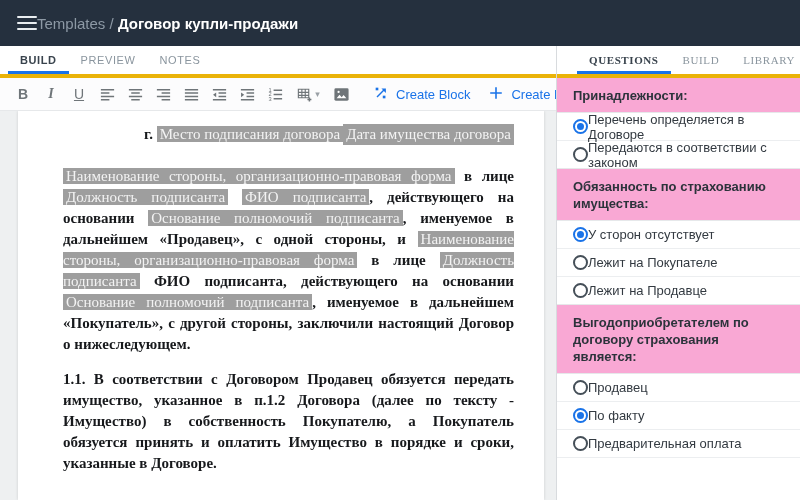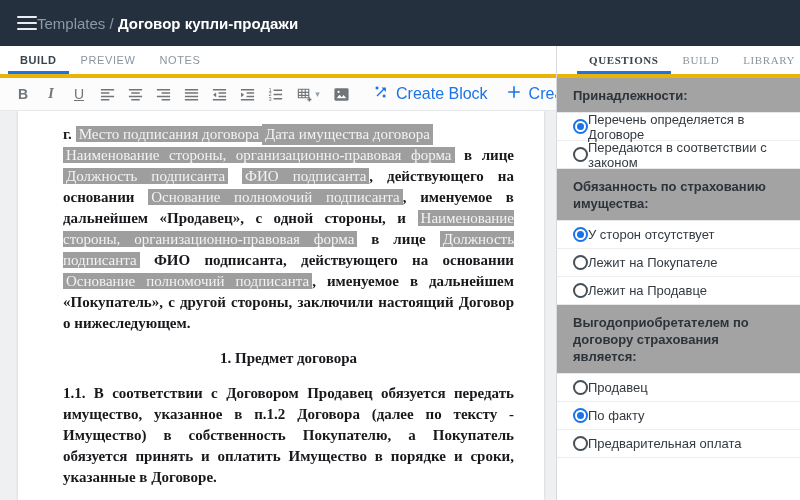--- a/index.html
+++ b/index.html
@@ -36,37 +36,37 @@
              border-bottom:1px solid #e6e8ea; background:#fcfcfd; flex-shrink:0; }
   .tbtn { width:28px; height:26px; display:flex; align-items:center;
           justify-content:center; color:#6f7579; cursor:pointer; flex-shrink:0; }
   .tbtn svg { display:block; }
   .glyph-b { font:700 14px "Liberation Sans", sans-serif; }
   .glyph-i { font:italic 700 14px "Liberation Serif", serif; }
   .glyph-u { font:400 14px "Liberation Sans", sans-serif; text-decoration:underline; }
   .tbtn.table-btn { width:38px; gap:2px; }
   .caret { font-size:9px; color:#9aa0a6; }
   .blue-btn { display:flex; align-items:center; gap:7px; color:#1a73e8;
-              font-size:16px; margin-left:18px; cursor:pointer; white-space:nowrap; }
+              font-size:13px; margin-left:18px; cursor:pointer; white-space:nowrap; }
 
   
   .canvas { flex:1; background:#eef0f1; padding:0 12px 0 18px; overflow:hidden; }
   .page { background:#fff; height:100%; padding:13px 30px 8px 45px;
           box-shadow:0 0 3px rgba(0,0,0,.14); overflow:hidden; }
   .doc { font-family:"Liberation Serif", serif; font-size:15px; line-height:21px;
          font-weight:700; color:#17191c; text-align:justify; }
   .doc p { margin:0 0 14px; }
-  .dateline { display:flex; justify-content:flex-start; }
+  .dateline { display:flex; justify-content:flex-end; margin-bottom:21px; }
   .chip { background:#9e9e9e; color:#f3f3f3; font-weight:400; padding:0 3px;
           cursor:pointer; }
   .doc-heading { text-align:center; margin:15px 0 15px; }
 
   
   .groups { flex:1; overflow:hidden; }
-  .group-header { background:#a3a3a3; border-bottom:1px solid #e6e8ea;
+  .group-header { background:#f9a8d4; border-bottom:1px solid #e6e8ea;
                   border-top:1px solid #e6e8ea; margin-top:-1px;
                   padding:9px 16px 8px; font-size:13px; font-weight:700;
                   color:#2c333b; line-height:17px; }
   .option { display:flex; align-items:center; padding:0 16px;
             height:28px; border-bottom:1px solid #eceef0; font-size:13px;
             color:#333a41; cursor:pointer; background:#fff; }
   .radio { width:15px; height:15px; border:2px solid #454f58; border-radius:50%;
            flex-shrink:0; position:relative; }
   .radio.sel { border-color:#1a73e8; }
   .radio.sel::after { content:''; position:absolute; inset:2px;
@@ -178,21 +178,20 @@
       </div>
     </div>
 
     <div class="canvas">
       <div class="page doc">
         <div class="dateline">
           <span><span>г.</span> <span class="chip">Место подписания договора</span></span>
           <span class="chip">Дата имущества договора</span>
         </div>
         <p><span class="chip">Наименование стороны, организационно-правовая форма</span> в лице <span class="chip">Должность подписанта</span> <span class="chip">ФИО подписанта</span>, действующего на основании <span class="chip">Основание полномочий подписанта</span>, именуемое в дальнейшем «Продавец», с одной стороны, и <span class="chip">Наименование стороны, организационно-правовая форма</span> в лице <span class="chip">Должность подписанта</span> ФИО подписанта, действующего на основании <span class="chip">Основание полномочий подписанта</span>, именуемое в дальнейшем «Покупатель», с  другой стороны, заключили настоящий Договор о нижеследующем.</p>
-        <p class="doc-heading">1. Предмет договора</p>
         <p>1.1. В соответствии с Договором Продавец обязуется передать имущество, указанное в п.1.2 Договора (далее по тексту - Имущество) в собственность Покупателю, а Покупатель обязуется принять и оплатить Имущество в порядке и сроки, указанные в Договоре.</p>
 
       </div>
     </div>
   </div>
 
   <div class="sidebar">
     <div class="tabrow">
       <div class="tab active">QUESTIONS</div>
       <div class="tab">BUILD</div>

